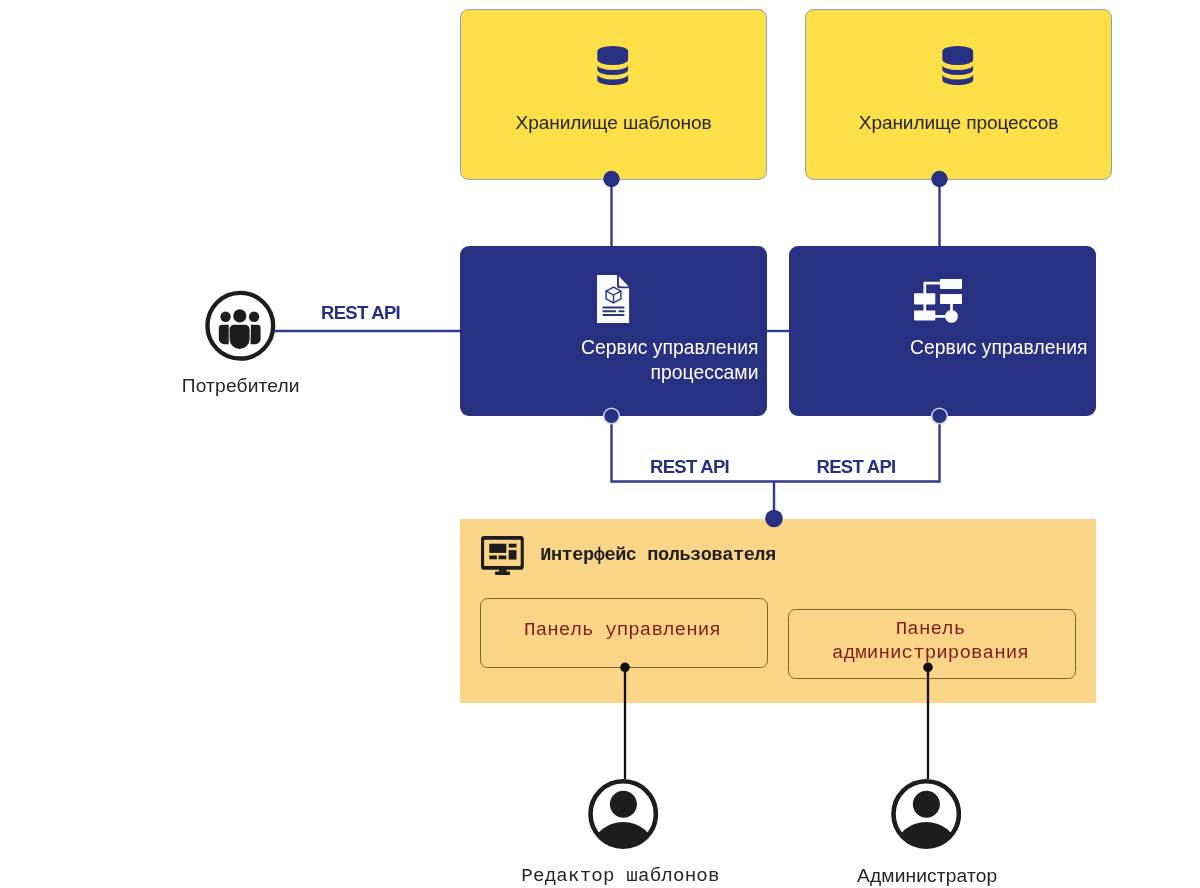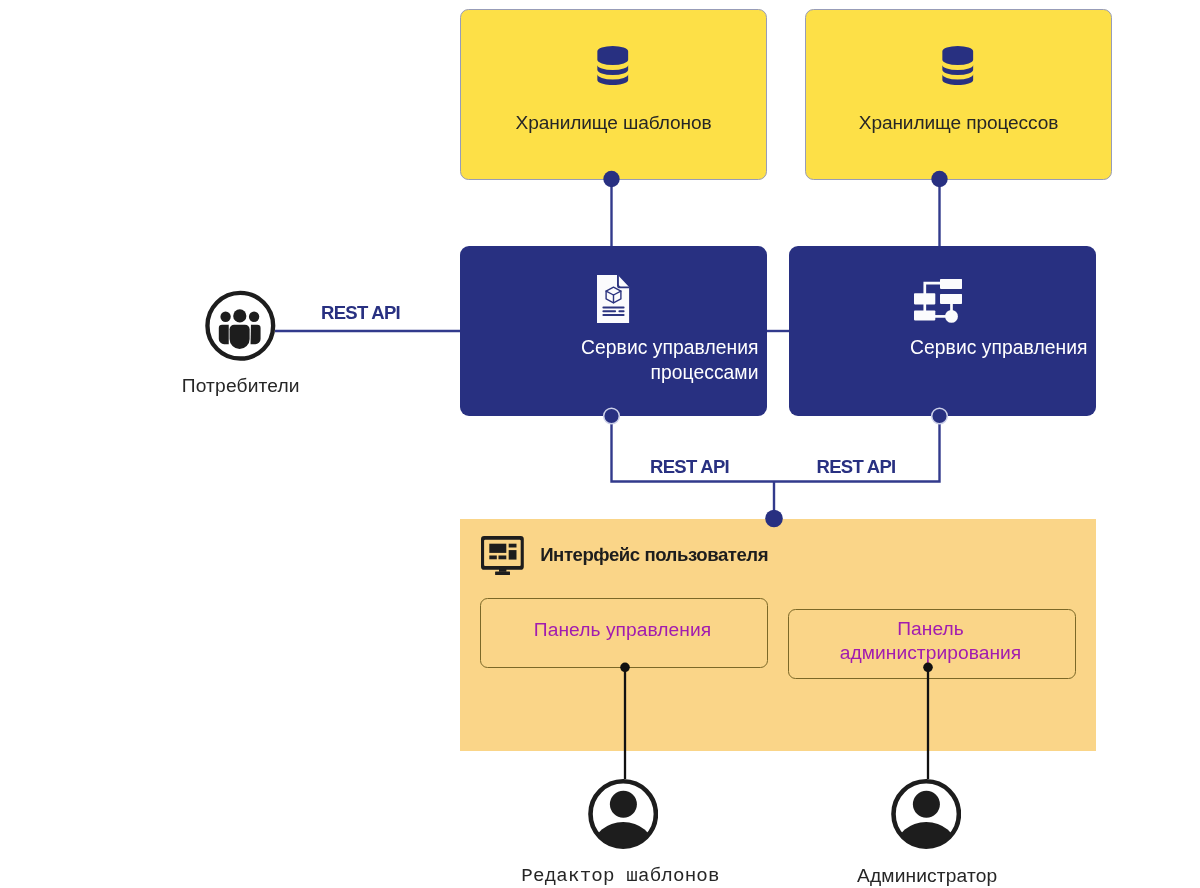--- a/index.html
+++ b/index.html
@@ -25,21 +25,21 @@
   .actor-label{margin-top:var(--lblmt,16px);position:relative;left:var(--lbldx,0px);font-size:19.2px;color:#262626;white-space:nowrap;letter-spacing:0.15px;}
 
   .conn-label{position:absolute;font-size:18.5px;font-weight:bold;color:#283081;letter-spacing:-0.7px;}
 
   .ui-panel{position:absolute;background:#fad588;}
   .ui-header{position:absolute;left:21px;top:17px;display:flex;align-items:center;}
   .ui-icon{line-height:0;display:block;}
   .ui-title{margin-left:16.4px;font-size:18.6px;font-weight:bold;color:#1d1d1d;letter-spacing:-0.45px;}
   .ui-sub{position:absolute;box-sizing:border-box;border:1.7px solid #7b6827;border-radius:7.5px;
     display:flex;align-items:center;justify-content:center;text-align:center;
-    font-size:19.2px;color:#a21caf;letter-spacing:0.06px;}
+    font-size:19.2px;color:#7f1d1d;letter-spacing:0.06px;}
   .sub-label{display:block;position:relative;top:-3px;left:-1.5px;}
 </style>
 </head>
 <body>
 
 <div id="stage">
 
   <svg class="layer" viewBox="0 0 1200 888">
     <g fill="none" stroke="#323a8c" stroke-width="2.4">
 
@@ -144,21 +144,21 @@
         </g>
       </svg>
     </span>
     <span class="actor-label">Потребители</span>
   </div>
 
   <div class="conn-label" style="left:321px;top:302px;">REST API</div>
   <div class="conn-label" style="left:650px;top:456px;">REST API</div>
   <div class="conn-label" style="left:816.5px;top:456px;">REST API</div>
 
-  <div class="ui-panel" style="left:460px;top:519px;width:636px;height:232px;">
+  <div class="ui-panel" style="left:460px;top:519px;width:636px;height:184px;font-family:Liberation Mono, monospace;">
     <div class="ui-header">
       <span class="ui-icon">
         <svg viewBox="0 0 42.8 38.7" width="42.8" height="38.7" aria-hidden="true">
           <g fill="#1d1d1d">
             <path d="M3.1 0h36.6a3.1 3.1 0 0 1 3.1 3.1v27.6a3.1 3.1 0 0 1-3.1 3.1H3.1A3.1 3.1 0 0 1 0 30.7V3.1A3.1 3.1 0 0 1 3.1 0zm1 3.7a1 1 0 0 0-1 1v24.4a1 1 0 0 0 1 1h34.6a1 1 0 0 0 1-1V4.7a1 1 0 0 0-1-1z"></path>
             <rect x="18.0" y="30.5" width="7.4" height="5.3"></rect>
             <rect x="14.1" y="35.5" width="14.9" height="3.5" rx="0.5"></rect>
             <rect x="8.3" y="7.7" width="17" height="9.2"></rect>
             <rect x="27.7" y="7.7" width="7.8" height="3.8"></rect>
             <rect x="27.7" y="14.1" width="7.8" height="9.5"></rect>

